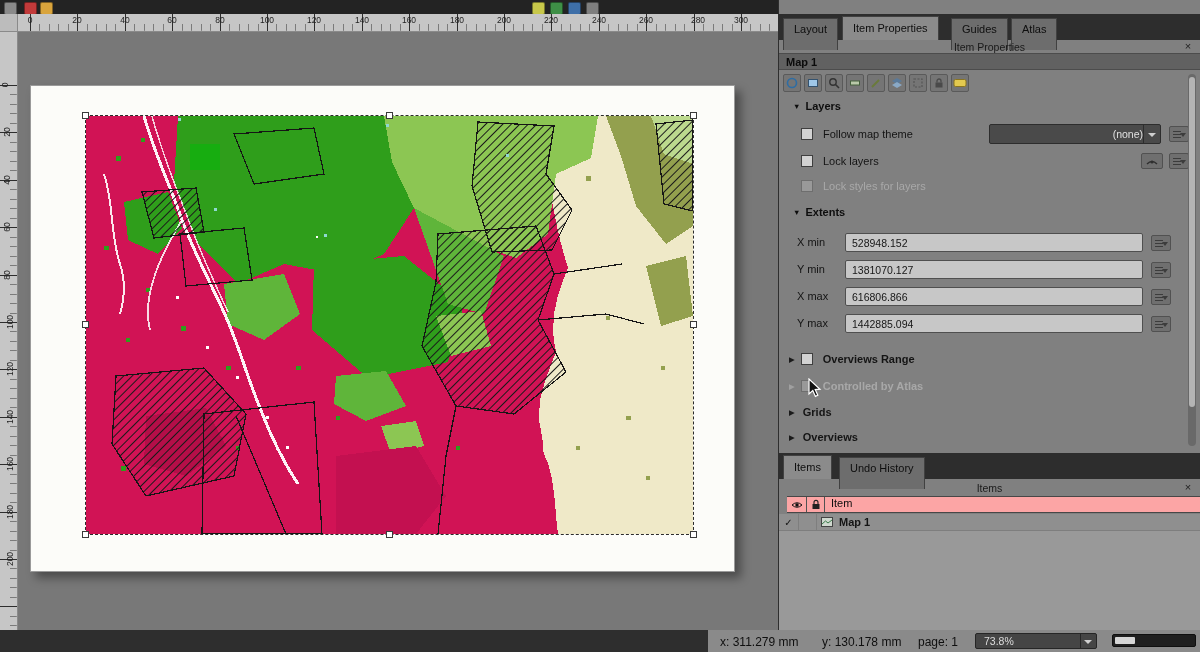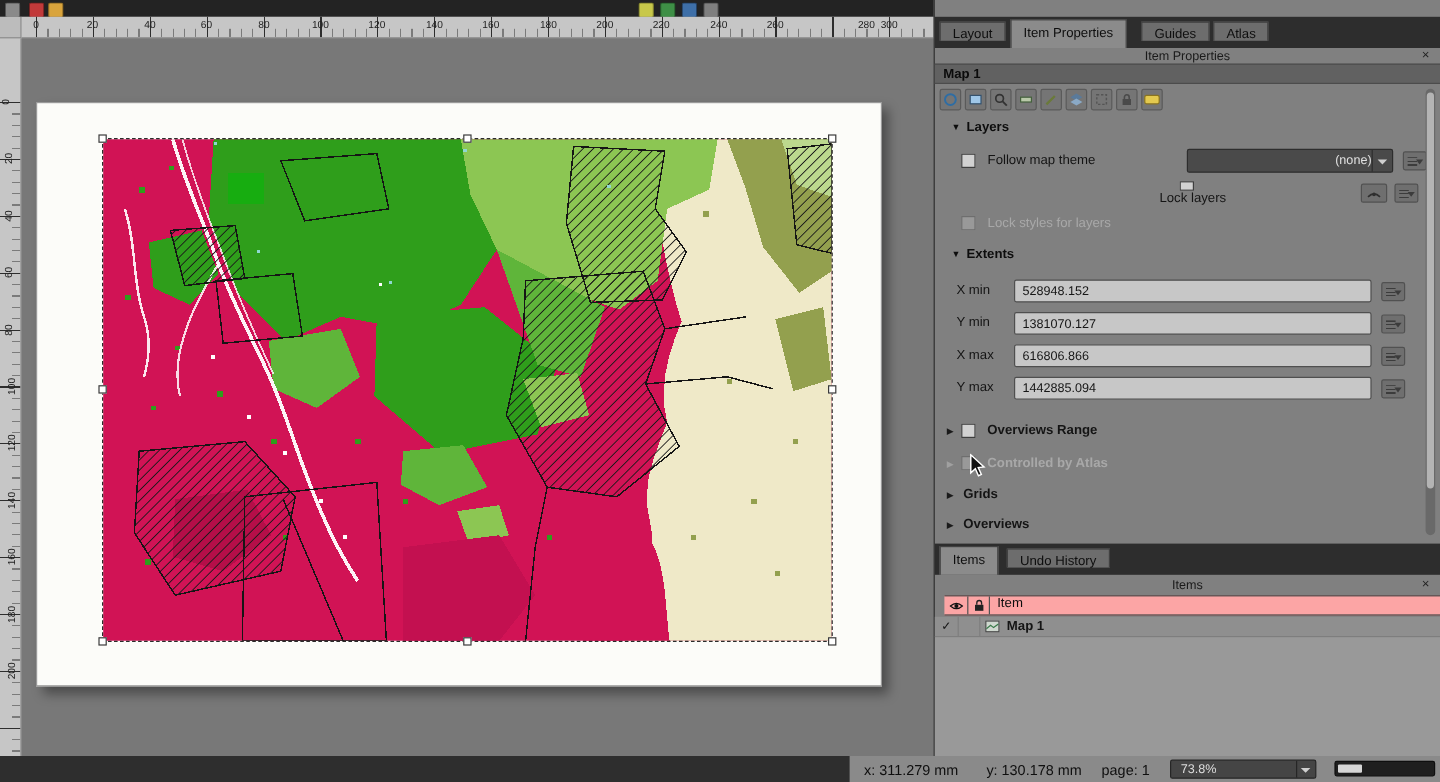--- a/index.html
+++ b/index.html
@@ -33,21 +33,21 @@
   
   .canvas{position:absolute;left:18px;top:32px;width:760px;height:598px;background:#787878;overflow:hidden;}
   .paper{position:absolute;left:12px;top:53px;width:705px;height:487px;background:#fcfcf9;border:1px solid #9a9a9a;box-sizing:border-box;box-shadow:6px 6px 9px rgba(0,0,0,.38);}
   .map-item{position:absolute;left:55px;top:30px;width:607px;height:418px;outline:1.5px dashed #2b2b2b;}
   .map-item svg{display:block;}
   .handle{position:absolute;width:7px;height:7px;background:#fff;border:1px solid #3a3a3a;box-sizing:border-box;}
 
   
   .panel{position:absolute;left:778px;top:0;width:422px;height:630px;background:#808080;border-left:1px solid #2e2e2e;box-sizing:border-box;}
   .tabbar{position:absolute;left:0;width:100%;height:26px;background:#2d2d2d;}
-  .tab{position:absolute;top:4px;height:16px;line-height:21px;padding:0 10px;background:#6d6d6d;border:1px solid #414141;border-bottom:none;color:#0e0e0e;box-sizing:border-box;cursor:default;}
+  .tab{position:absolute;top:4px;height:32px;line-height:21px;padding:0 10px;background:#6d6d6d;border:1px solid #414141;border-bottom:none;color:#0e0e0e;box-sizing:border-box;cursor:default;}
   .tab.active{background:#8b8b8b;top:2px;height:24px;line-height:23px;}
   .ptitle{position:absolute;width:100%;text-align:center;font-size:10.5px;color:#1a1a1a;}
   .pclose{position:absolute;right:6px;top:-1px;font-size:11px;color:#222;width:12px;text-align:center;}
   .itemhdr{position:absolute;left:0;width:100%;height:17px;line-height:17px;background:#616161;color:#0b0b0b;font-weight:bold;padding-left:7px;box-sizing:border-box;border-top:1px solid #4c4c4c;border-bottom:1px solid #4c4c4c;}
   .ptoolbar{position:absolute;left:4px;display:flex;gap:3px;}
   .pt-btn{width:18px;height:18px;background:#757575;border:1px solid #5a5a5a;border-radius:2px;display:flex;align-items:center;justify-content:center;box-sizing:border-box;}
   .grp{position:absolute;font-weight:bold;color:#0d0d0d;}
   .grp .arr{font-size:7.5px;margin-right:5px;position:relative;top:-1px;}
   .row{position:absolute;height:20px;display:flex;align-items:center;}
   .cb{width:12px;height:12px;background:#d2d2d2;border:1px solid #3f3f3f;box-sizing:border-box;}
@@ -113,21 +113,21 @@
     <span class="rlbl" style="left:202px">80</span>
     <span class="rlbl" style="left:249px">100</span>
     <span class="rlbl" style="left:296px">120</span>
     <span class="rlbl" style="left:344px">140</span>
     <span class="rlbl" style="left:391px">160</span>
     <span class="rlbl" style="left:439px">180</span>
     <span class="rlbl" style="left:486px">200</span>
     <span class="rlbl" style="left:533px">220</span>
     <span class="rlbl" style="left:581px">240</span>
     <span class="rlbl" style="left:628px">260</span>
-    <span class="rlbl" style="left:704px">280</span>
+    <span class="rlbl" style="left:680px">280</span>
     <span class="rlbl" style="left:723px">300</span>
   </div>
 
   <div class="ruler-v">
     <span class="rlbl" style="top:53px">0</span>
     <span class="rlbl" style="top:100px">20</span>
     <span class="rlbl" style="top:148px">40</span>
     <span class="rlbl" style="top:195px">60</span>
     <span class="rlbl" style="top:243px">80</span>
     <span class="rlbl" style="top:290px">100</span>
@@ -319,21 +319,21 @@
     <div class="row" style="left:22px;top:124px;width:390px;text-align:right;">
       <div class="cb"></div>
       <span class="lab">Follow map theme</span>
       <div class="combo">
         <span class="cval">(none)</span>
         <span class="carr"></span>
       </div>
       <div class="ddbtn"></div>
     </div>
 
-    <div class="row" style="left:15px;top:151px;width:390px;flex-direction:column;">
+    <div class="row" style="left:22px;top:151px;width:390px;">
       <div class="cb"></div>
       <span class="lab">Lock layers</span>
       <div class="sqbtn">
           <svg width="12" height="10">
             <path d="M1 8 Q6 3 11 8" fill="none" stroke="#2f2f2f" stroke-width="1.4"></path>
             <circle cx="6" cy="6" r="1.5" fill="#2f2f2f"></circle>
           </svg>
         </div>
       <div class="ddbtn"></div>
     </div>

